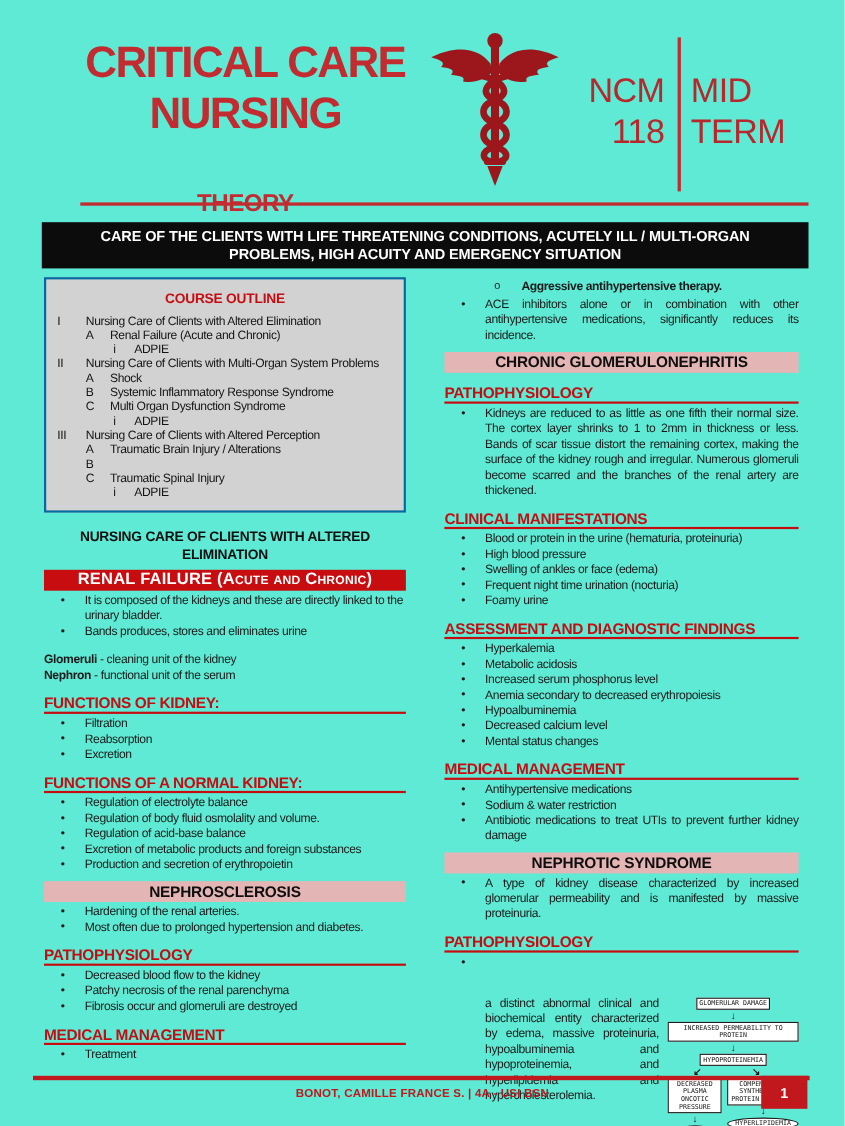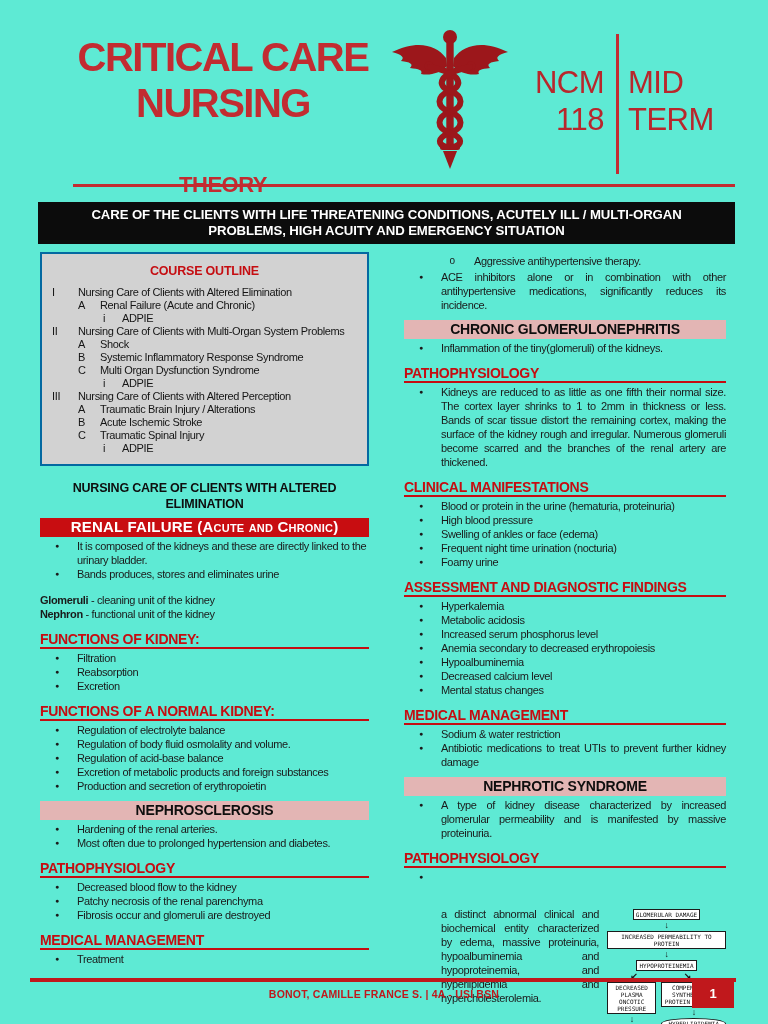--- a/index.html
+++ b/index.html
@@ -55,21 +55,21 @@
     margin:11px 0 2px 0; color:#c50d11; font-weight:bold; font-size:14px; letter-spacing:-0.3px;
     border-bottom:2.5px solid #c50d11; padding-bottom:1px;
   }
   .bullets { margin-top:2px; }
   .b-row { display:flex; }
   .b-row .b-dot { flex:0 0 14px; margin-left:10px; text-align:center; font-size:7px; line-height:14px; }
   .b-row .b-txt { flex:1; padding-left:13px; }
   .b-row .b-txt.justify { text-align:justify; }
   .sb-row { display:flex; }
   .sb-row .sb-dot { flex:0 0 12px; margin-left:42px; text-align:center; font-size:10px; line-height:14px; }
-  .sb-row .sb-txt { flex:1; padding-left:16px; }
+  .sb-row .sb-txt { flex:1; padding-left:16px;font-weight:bold; }
   .defs { margin-top:12px; }
   .def-row b { letter-spacing:-0.35px; }
   
   .fig-wrap { display:flex; }
   .fig-text { width:158px; text-align:justify; }
   .figure { flex:1; margin-left:8px; padding-top:2px; }
   .f-node { border:1px solid #1c1c1c; background:#fff; font-family:"DejaVu Sans Mono", monospace; font-size:6px; line-height:7px; letter-spacing:0; text-align:center; text-transform:uppercase; padding:1px 2px; margin:0 auto; width:fit-content; max-width:118px; color:#111; }
   .f-oval { border-radius:50%; padding:1px 6px; }
   .f-arrow { text-align:center; font-size:9px; line-height:9px; font-weight:bold; color:#111; margin:1px 0; }
   .f-split { display:flex; justify-content:space-around; font-size:9px; line-height:9px; font-weight:bold; color:#111; margin:1px 0; width:90%; }
@@ -159,21 +159,20 @@
         <div class="o-row l1">
           <span class="o-num">III</span>
           <span class="o-txt">Nursing Care of Clients with Altered Perception</span>
         </div>
         <div class="o-row l2">
           <span class="o-num">A</span>
           <span class="o-txt">Traumatic Brain Injury / Alterations</span>
         </div>
         <div class="o-row l2">
           <span class="o-num">B</span>
-          <span class="o-txt">Acute Ischemic Stroke</span>
         </div>
         <div class="o-row l2">
           <span class="o-num">C</span>
           <span class="o-txt">Traumatic Spinal Injury</span>
         </div>
         <div class="o-row l3">
           <span class="o-num">i</span>
           <span class="o-txt">ADPIE</span>
         </div>
       </div>
@@ -184,21 +183,21 @@
           <span class="b-dot">●</span>
           <span class="b-txt">It is composed of the kidneys and these are directly linked to the urinary bladder.</span>
         </div>
         <div class="b-row">
           <span class="b-dot">●</span>
           <span class="b-txt">Bands produces, stores and eliminates urine</span>
         </div>
       </div>
       <div class="defs">
         <div class="def-row"><b>Glomeruli</b><span> - cleaning unit of the kidney</span></div>
-        <div class="def-row"><b>Nephron</b><span> - functional unit of the kidney</span></div>
+        <div class="def-row"><b>Nephron</b><span> - functional unit of the serum</span></div>
       </div>
       <div class="red-heading">FUNCTIONS OF KIDNEY:</div>
       <div class="bullets">
         <div class="b-row">
           <span class="b-dot">●</span>
           <span class="b-txt">Filtration</span>
         </div>
         <div class="b-row">
           <span class="b-dot">●</span>
           <span class="b-txt">Reabsorption</span>
@@ -272,26 +271,20 @@
           <span class="sb-txt">Aggressive antihypertensive therapy.</span>
         </div>
       </div>
       <div class="bullets">
         <div class="b-row">
           <span class="b-dot">●</span>
           <span class="b-txt justify">ACE inhibitors alone or in combination with other antihypertensive medications, significantly reduces its incidence.</span>
         </div>
       </div>
       <div class="pink-banner">CHRONIC GLOMERULONEPHRITIS</div>
-      <div class="bullets">
-        <div class="b-row">
-          <span class="b-dot">●</span>
-          <span class="b-txt">Inflammation of the tiny(glomeruli) of the kidneys.</span>
-        </div>
-      </div>
       <div class="red-heading">PATHOPHYSIOLOGY</div>
       <div class="bullets">
         <div class="b-row">
           <span class="b-dot">●</span>
           <span class="b-txt justify">Kidneys are reduced to as little as one fifth their normal size. The cortex layer shrinks to 1 to 2mm in thickness or less. Bands of scar tissue distort the remaining cortex, making the surface of the kidney rough and irregular. Numerous glomeruli become scarred and the branches of the renal artery are thickened.</span>
         </div>
       </div>
       <div class="red-heading">CLINICAL MANIFESTATIONS</div>
       <div class="bullets">
         <div class="b-row">
@@ -341,20 +334,24 @@
           <span class="b-dot">●</span>
           <span class="b-txt">Decreased calcium level</span>
         </div>
         <div class="b-row">
           <span class="b-dot">●</span>
           <span class="b-txt">Mental status changes</span>
         </div>
       </div>
       <div class="red-heading">MEDICAL MANAGEMENT</div>
       <div class="bullets">
+        <div class="b-row">
+          <span class="b-dot">●</span>
+          <span class="b-txt justify">Antihypertensive medications</span>
+        </div>
         <div class="b-row">
           <span class="b-dot">●</span>
           <span class="b-txt justify">Sodium &amp; water restriction</span>
         </div>
         <div class="b-row">
           <span class="b-dot">●</span>
           <span class="b-txt justify">Antibiotic medications to treat UTIs to prevent further kidney damage</span>
         </div>
       </div>
       <div class="pink-banner">NEPHROTIC SYNDROME</div>

